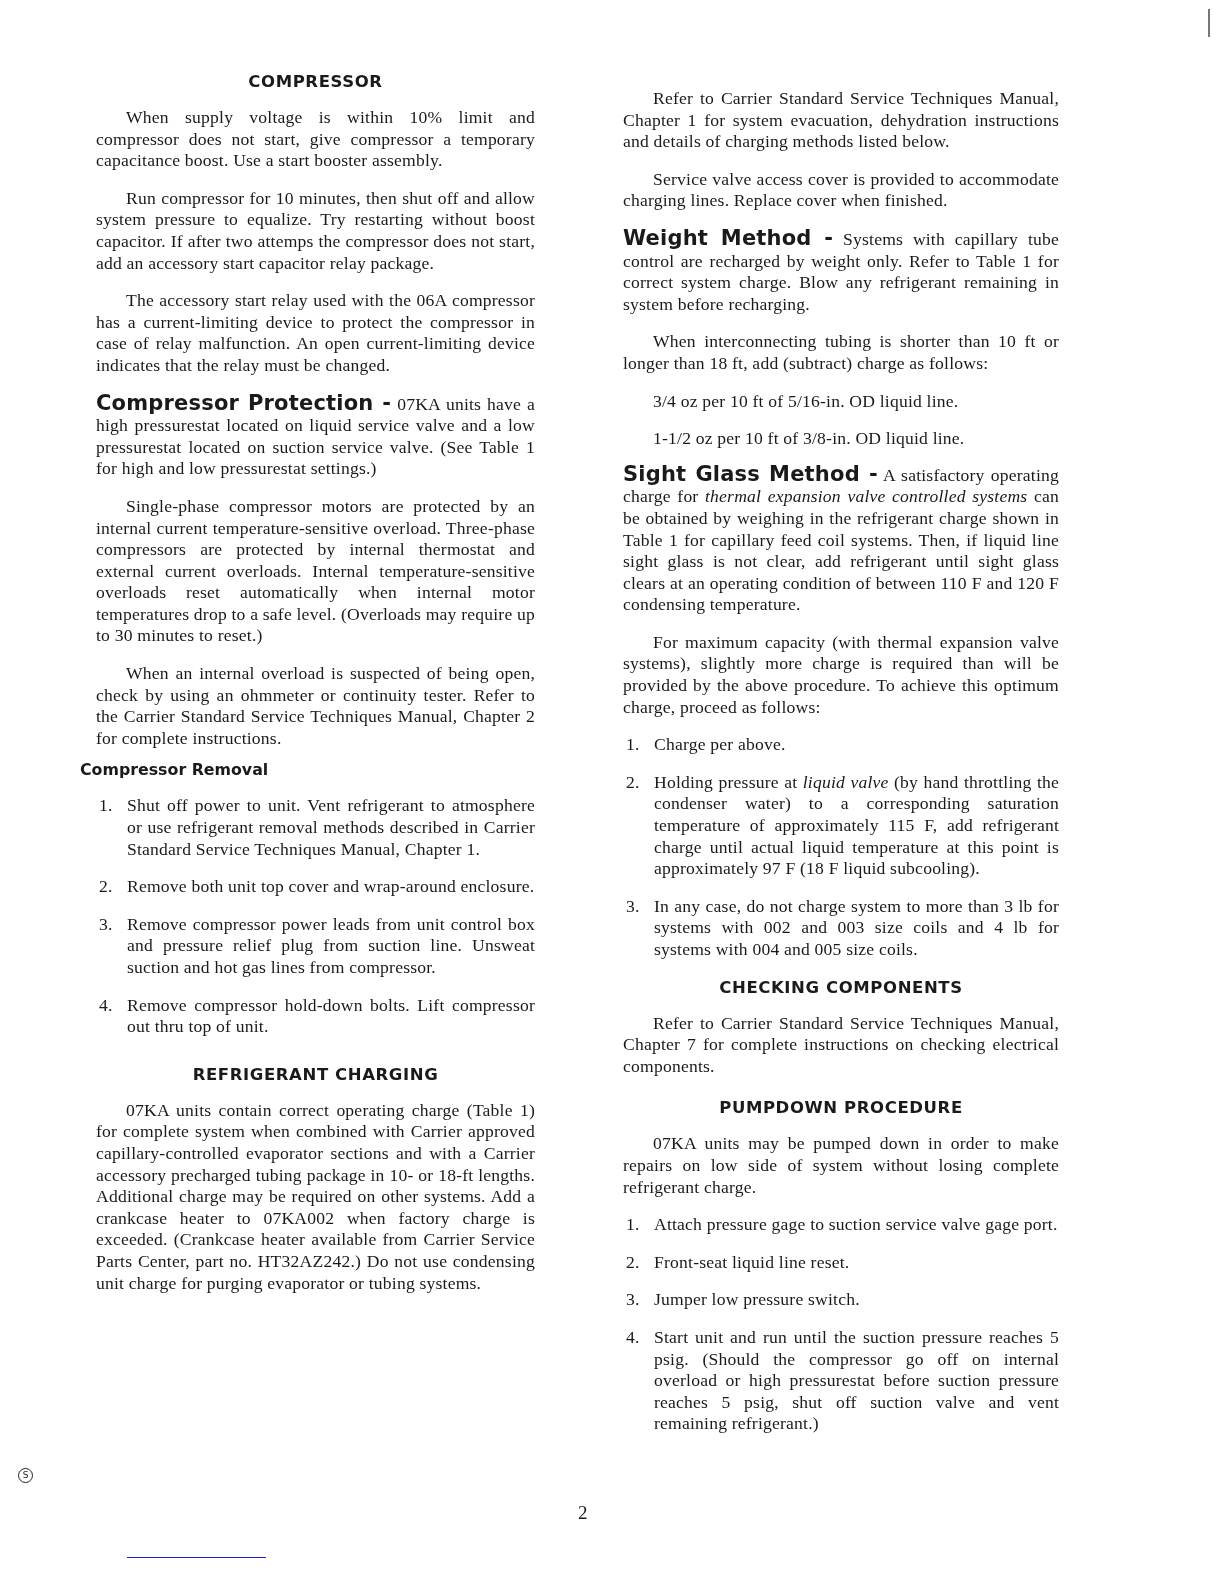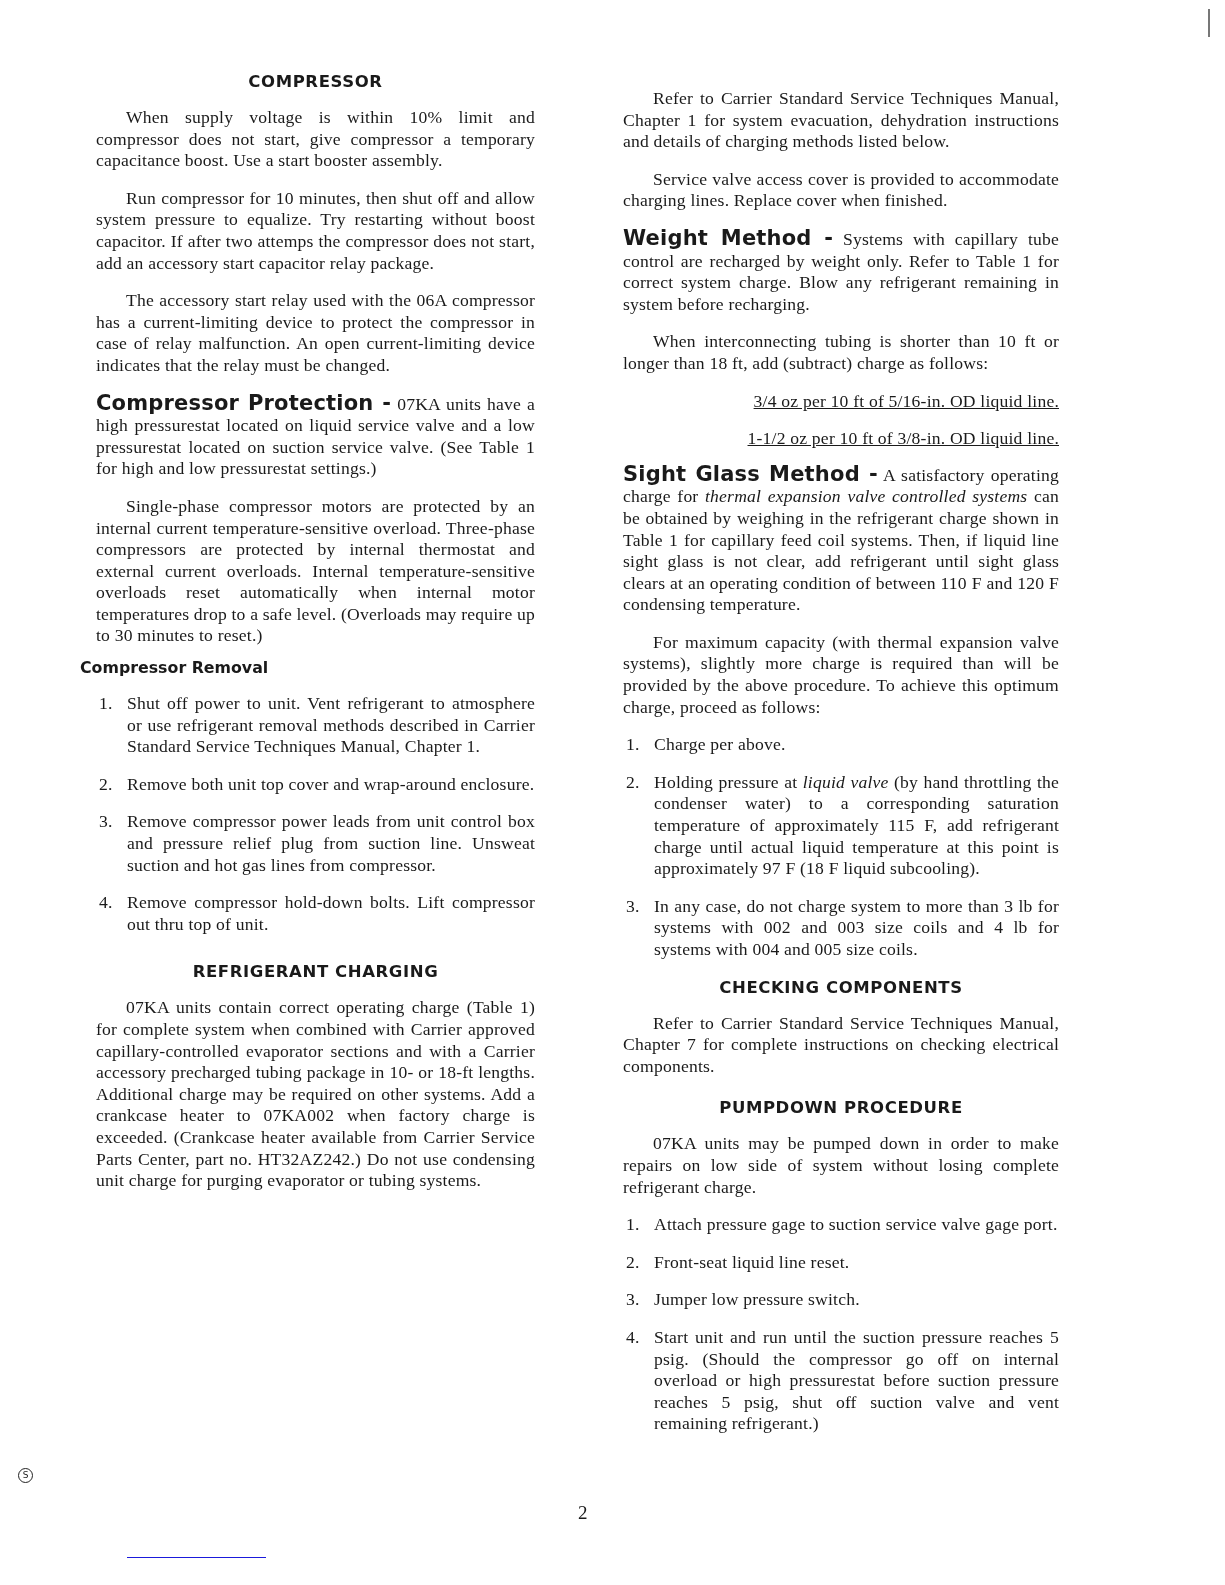--- a/index.html
+++ b/index.html
@@ -5,21 +5,21 @@
   html, body { margin: 0; padding: 0; background: #ffffff; }
   body { width: 1225px; height: 1585px; position: relative; overflow: hidden;
          font-family: "DejaVu Serif", "Liberation Serif", serif; color: #1a1a1a; }
   .col { position: absolute; top: 72px; }
   .col-left { left: 80px; width: 471px; }
   .col-right { left: 607px; width: 468px; }
   p, li { font-family: "Liberation Serif", "DejaVu Serif", serif; font-size: 17.6px;
           line-height: 21.6px; margin: 16px; text-align: justify; letter-spacing: 0.2px; }
   .para { text-indent: 30px; margin-bottom: 11px; }
   .noindent { text-indent: 0; }
-  .indent-line { padding-left: 30px; margin-bottom: 10px; text-align: right; text-decoration: underline; }
+  .indent-line { padding-left: 30px; margin-bottom: 10px; text-align: left; }
   h2 { font-family: "DejaVu Sans", "Liberation Sans", sans-serif; font-weight: bold;
        font-size: 16.5px; text-align: center; margin: 0 0 6px 0; letter-spacing: 0.6px; }
   .runin { font-family: "DejaVu Sans", "Liberation Sans", sans-serif; font-weight: bold; font-size: 21px; }
   h3 { font-family: "DejaVu Sans", "Liberation Sans", sans-serif; font-weight: bold;
        font-size: 15.8px; margin: 6px 0 5px 0; }
   ol { list-style: none; padding: 0; margin: 0; }
   ol li { position: relative; padding-left: 31px; margin-bottom: 11px; }
   ol li .num { position: absolute; left: 3px; top: 0; }
   em { font-style: italic; }
   .sec-gap { height: 16px; }
@@ -37,20 +37,21 @@
 <div class="col col-left">
   <section>
     <h2>COMPRESSOR</h2>
     <p class="para">When supply voltage is within 10% limit and compressor does not start, give compressor a temporary capacitance boost. Use a start booster assembly.</p>
     <p class="para">Run compressor for 10 minutes, then shut off and allow system pressure to equalize. Try restarting without boost capacitor. If after two attemps the compressor does not start, add an accessory start capacitor relay package.</p>
     <p class="para">The accessory start relay used with the 06A compressor has a current-limiting device to protect the compressor in case of relay malfunction. An open current-limiting device indicates that the relay must be changed.</p>
     <p class="para noindent">
       <span class="runin">Compressor Protection -</span><span> 07KA units have a high pressurestat located on liquid service valve and a low pressurestat located on suction service valve. (See Table 1 for high and low pressurestat settings.)</span>
     </p>
     <p class="para">Single-phase compressor motors are protected by an internal current temperature-sensitive overload. Three-phase compressors are protected by internal thermostat and external current overloads. Internal temperature-sensitive overloads reset automatically when internal motor temperatures drop to a safe level. (Overloads may require up to 30 minutes to reset.)</p>
+    <p class="para">When an internal overload is suspected of being open, check by using an ohmmeter or continuity tester. Refer to the Carrier Standard Service Techniques Manual, Chapter 2 for complete instructions.</p>
 
     <h3>Compressor Removal</h3>
     <ol>
       <li><span class="num">1.</span><span>Shut off power to unit. Vent refrigerant to atmosphere or use refrigerant removal methods described in Carrier Standard Service Techniques Manual, Chapter 1.</span></li>
       <li><span class="num">2.</span><span>Remove both unit top cover and wrap-around enclosure.</span></li>
       <li><span class="num">3.</span><span>Remove compressor power leads from unit control box and pressure relief plug from suction line. Unsweat suction and hot gas lines from compressor.</span></li>
       <li><span class="num">4.</span><span>Remove compressor hold-down bolts. Lift compressor out thru top of unit.</span></li>
     </ol>
   </section>
 

